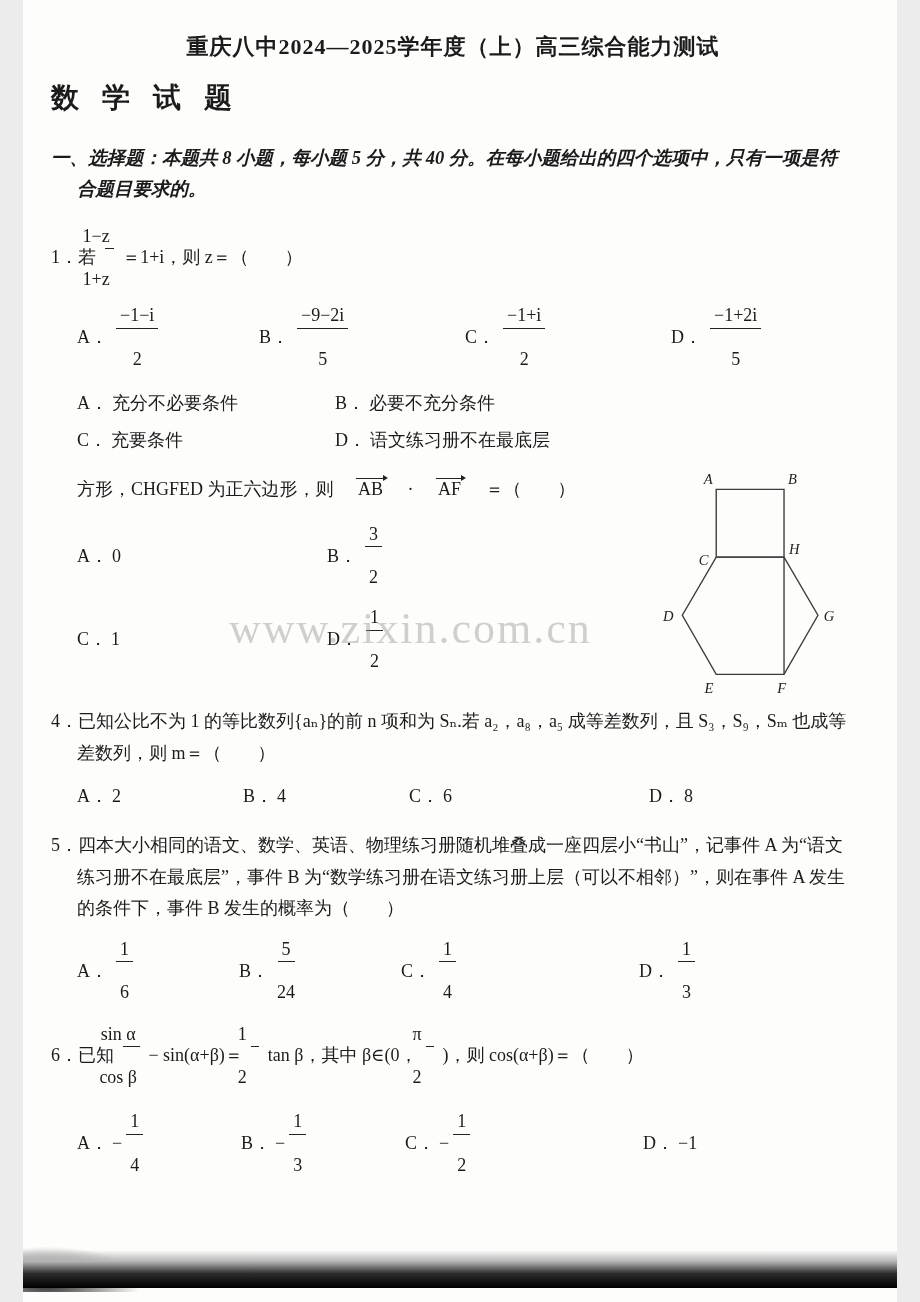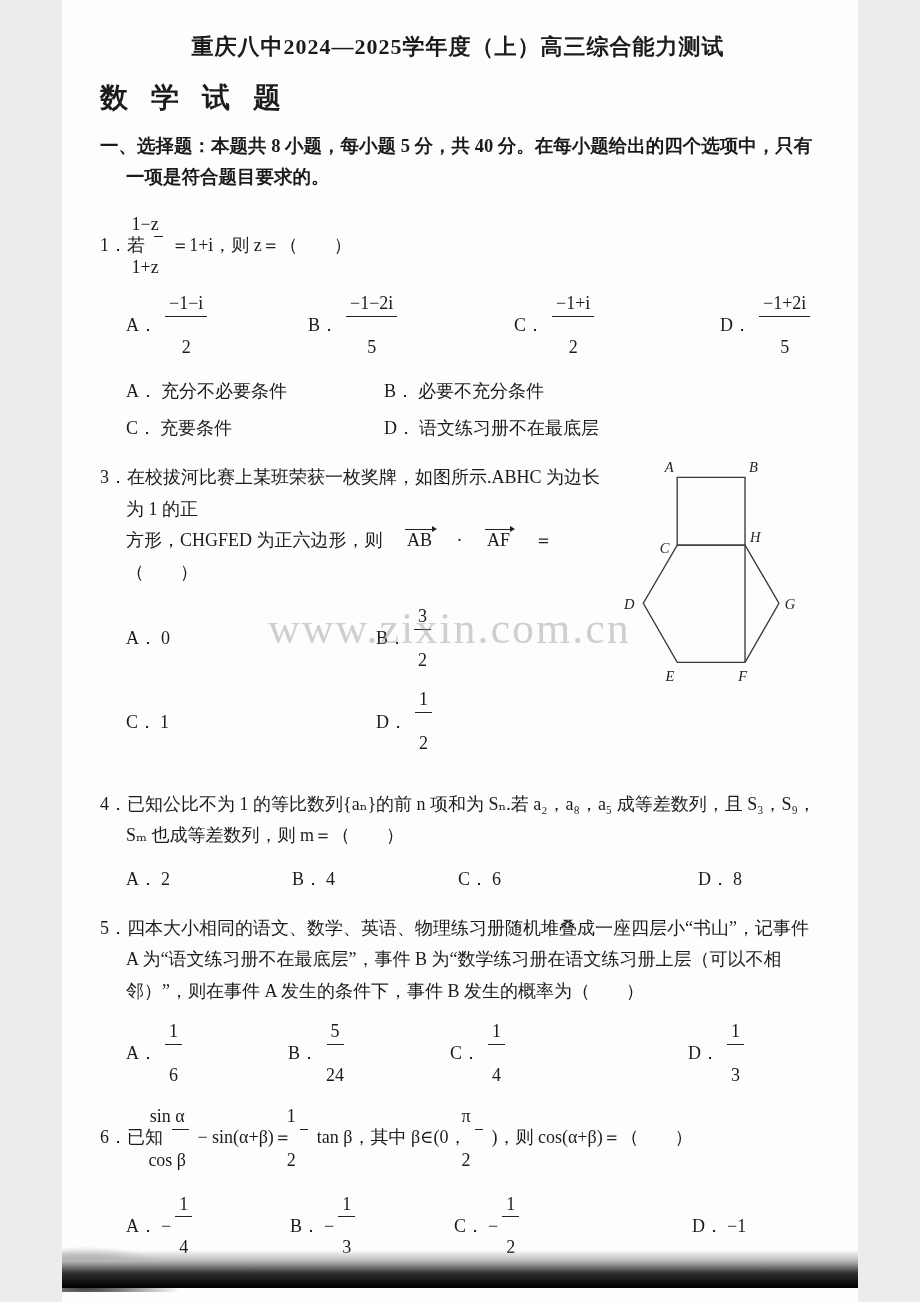--- a/index.html
+++ b/index.html
@@ -1,25 +1,25 @@
 <!DOCTYPE html>
 <html><head>
 <meta charset="utf-8">
 <style>
   * { margin:0; padding:0; box-sizing:border-box; }
   html,body { background:#ececec; }
   body { font-family:"Liberation Serif","DejaVu Serif",serif; }
   .page {
-    position:relative; width:796px; height:1302px; margin:0 auto;
+    position:relative; width:874px; height:1302px; margin:0 auto;
     background:#fdfdfc; color:#1b1b1b; overflow:hidden;
-    padding:30px 42px 0 38px; font-size:18px; line-height:1.5;
+    padding:30px 42px 0 28px; font-size:18px; line-height:1.5;
   }
   .title { text-align:center; font-weight:bold; font-size:22px; letter-spacing:1px; }
   .subtitle { text-align:left; font-weight:bold; font-size:28px; letter-spacing:8px; margin-top:14px; }
-  .section-intro { font-weight:bold; font-size:18.5px; margin-top:12px; line-height:1.7; padding-left:26px; text-indent:-26px; }
+  .section-intro { font-weight:bold; font-size:18.5px; margin-top:24px; line-height:1.7; padding-left:26px; text-indent:-26px;font-style:italic; }
   .question { margin-top:20px; }
   .stem { padding-left:26px; text-indent:-26px; line-height:1.75; }
   .stem2 { padding-left:26px; line-height:1.75; }
   
   .frac { display:inline-flex; flex-direction:column; align-items:center; vertical-align:middle; margin:0 4px; line-height:1.2; text-align:center;gap:19px; }
   .frac .num { border-bottom:1.5px solid #222; padding:0 4px 1px; display:block; }
   .frac .den { padding-top:1px; display:block; }
   
   .vec { position:relative; margin:0 18px; padding:0 2px; }
   .vec::after { content:""; position:absolute; left:0; right:2px; top:-1px; border-top:1.4px solid #222; }
@@ -84,21 +84,21 @@
       <span class="option">
         <span class="opt-label">A．</span>
         <span class="frac">
           <span class="num">−1−i</span>
           <span class="den">2</span>
         </span>
       </span>
       <span class="option">
         <span class="opt-label">B．</span>
         <span class="frac">
-          <span class="num">−1−2i</span>
+          <span class="num">−9−2i</span>
           <span class="den">5</span>
         </span>
       </span>
       <span class="option">
         <span class="opt-label">C．</span>
         <span class="frac">
           <span class="num">−1+i</span>
           <span class="den">2</span>
         </span>
       </span>
@@ -146,21 +146,20 @@
         <text x="44" y="17">A</text>
         <text x="131" y="17">B</text>
         <text x="39" y="100">C</text>
         <text x="132" y="89">H</text>
         <text x="2" y="158">D</text>
         <text x="168" y="158">G</text>
         <text x="45" y="232">E</text>
         <text x="120" y="232">F</text>
       </g>
     </svg>
-    <div class="stem">3．在校拔河比赛上某班荣获一枚奖牌，如图所示.ABHC 为边长为 1 的正</div>
     <div class="stem2">
       <span>方形，CHGFED 为正六边形，则</span>
       <span class="vec">AB</span>
       <span>·</span>
       <span class="vec">AF</span>
       <span>＝（　　）</span>
     </div>
     <div class="options">
       <span class="option">
         <span class="opt-label">A．</span>

